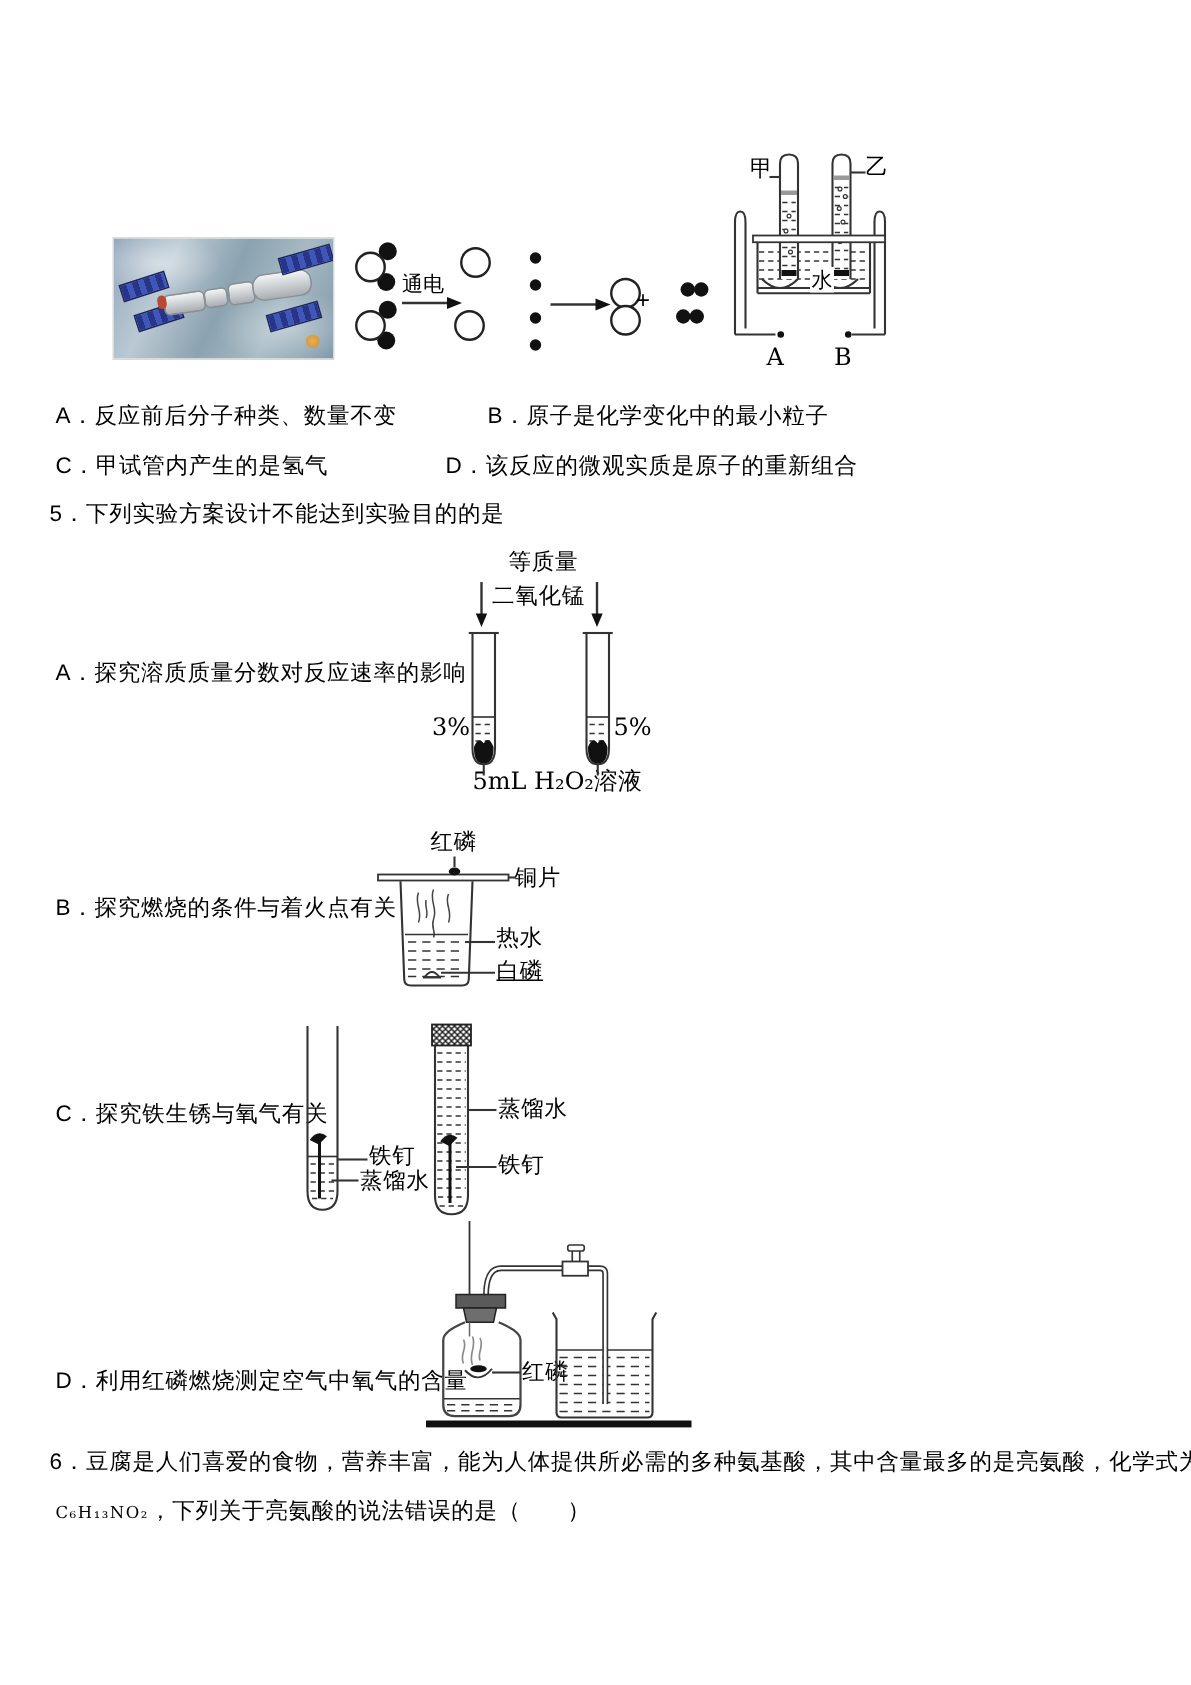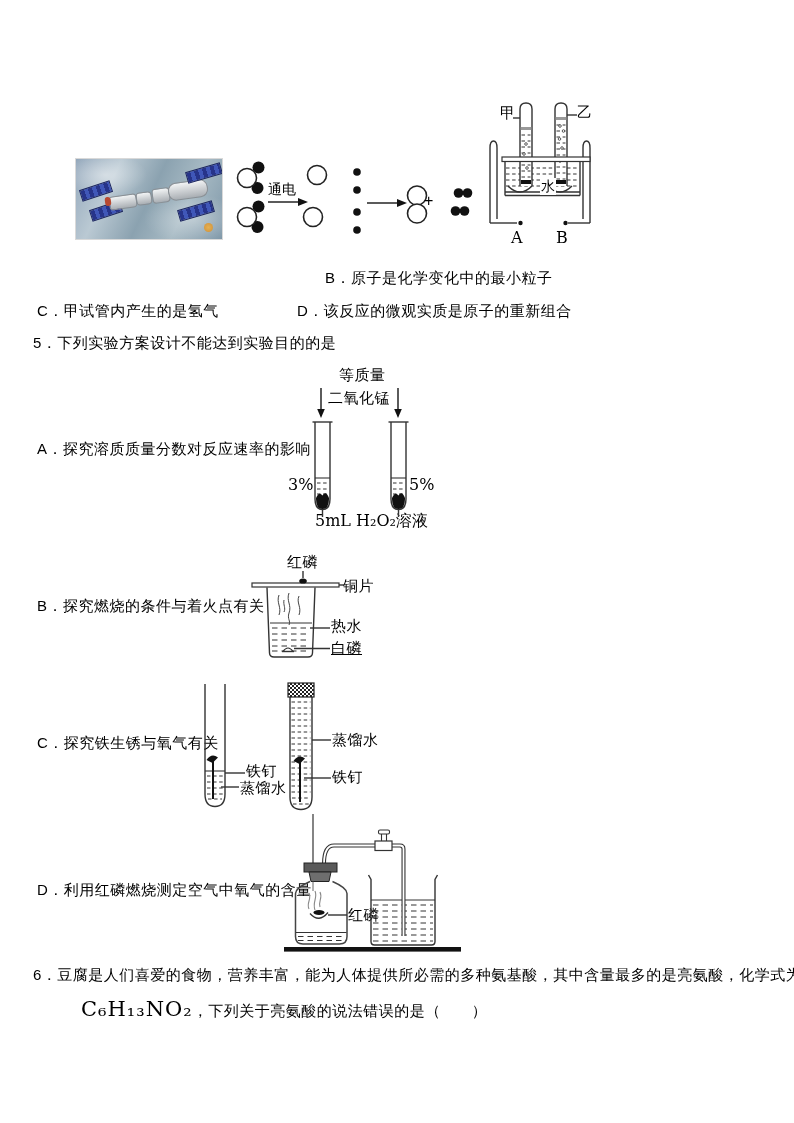--- a/index.html
+++ b/index.html
@@ -3,21 +3,21 @@
 <meta charset="utf-8">
 <style>
   html,body{margin:0;padding:0;background:#fff;}
   .page{position:relative;width:794px;height:1123px;background:#fff;overflow:hidden;
         font-family:"Liberation Sans", sans-serif;color:#000;}
   .abs{position:absolute;white-space:nowrap;}
   .t15{font-size:15px;line-height:18px;letter-spacing:.5px;}
   .t14{font-size:14px;line-height:17px;}
   .serif{font-family:"DejaVu Serif", serif;}
   .t16{font-size:16px;line-height:18px;}
-  .t17{font-size:21px;line-height:20px;margin-left:44px;}
+  .t17{font-size:11px;line-height:20px;}
   .bgw{background:#fff;padding:0 1px;}
   svg{position:absolute;overflow:visible;}
   .ln{stroke:#333;stroke-width:1.4;fill:none;}
   .ln2{stroke:#333;stroke-width:1.6;fill:none;}
   .fc{fill:#111;}
   .oc{fill:#fff;stroke:#222;stroke-width:1.6;}
   .dash{stroke:#333;stroke-width:1;fill:none;stroke-dasharray:3.5 2.6;}
   .dashw{stroke:#333;stroke-width:1;fill:none;stroke-dasharray:5.5 4;}
   
   .station{position:absolute;left:75px;top:158px;width:146px;height:80px;overflow:hidden;
@@ -108,20 +108,21 @@
     <path d="M62,88 Q74,100 86,88" class="ln"></path>
     <line x1="27" y1="20" x2="34" y2="20" class="ln"></line>
     <line x1="81" y1="17" x2="91" y2="17" class="ln"></line>
   </svg>
   <span class="abs t15" style="left:500px;top:104px;">甲</span>
   <span class="abs t15" style="left:577px;top:103px;">乙</span>
   <span class="abs t14 bgw" style="left:540px;top:178px;">水</span>
   <span class="abs t16 serif" style="left:511px;top:229px;">A</span>
   <span class="abs t16 serif" style="left:556px;top:229px;">B</span>
 
+  <span class="abs t15" style="left:37px;top:269px;">A．反应前后分子种类、数量不变</span>
   <span class="abs t15" style="left:325px;top:269px;">B．原子是化学变化中的最小粒子</span>
   <span class="abs t15" style="left:37px;top:302px;">C．甲试管内产生的是氢气</span>
   <span class="abs t15" style="left:297px;top:302px;">D．该反应的微观实质是原子的重新组合</span>
 
   <span class="abs t15" style="left:33px;top:334px;text-align:right;">5．下列实验方案设计不能达到实验目的的是</span>
 
   <span class="abs t15" style="left:37px;top:440px;">A．探究溶质质量分数对反应速率的影响</span>
   <span class="abs t15" style="left:339px;top:366px;">等质量</span>
   <span class="abs t15" style="left:328px;top:389px;">二氧化锰</span>
   <span class="abs t16 serif" style="left:288px;top:476px;">3%</span>
@@ -186,21 +187,21 @@
     <line x1="18" y1="107" x2="36" y2="107" class="ln"></line>
     <path d="M87,17 L87,117 Q87,129.5 98,129.5 Q109,129.5 109,117 L109,17" class="ln"></path>
     <path d="M88.5,22 H107.5 M88.5,28 H107.5 M88.5,34 H107.5 M88.5,40 H107.5 M88.5,46 H107.5 M88.5,52 H107.5 M88.5,58 H107.5 M88.5,64 H107.5 M88.5,70 H107.5 M88.5,76 H107.5 M88.5,82 H107.5 M88.5,88 H107.5 M88.5,94 H107.5 M88.5,100 H107.5 M88.5,106 H107.5 M88.5,112 H107.5 M89,118 H107 M90,124 H106" class="dash"></path>
     <line x1="97" y1="80" x2="97" y2="122" stroke="#111" stroke-width="2"></line>
     <path d="M90.5,81 Q95.5,73.5 102,78.5 L96.5,84 Z" class="fc"></path>
     <rect x="85" y="3" width="26" height="14" fill="url(#hatch)" stroke="#222" stroke-width="1.2"></rect>
     <line x1="109" y1="60" x2="128" y2="60" class="ln"></line>
     <line x1="101" y1="98" x2="128" y2="98" class="ln"></line>
   </svg>
 
-  <span class="abs t15" style="left:37px;top:881px;text-align:center;">D．利用红磷燃烧测定空气中氧气的含量</span>
+  <span class="abs t15" style="left:37px;top:912px;text-align:center;">D．利用红磷燃烧测定空气中氧气的含量</span>
   <span class="abs t15" style="left:348px;top:906px;">红磷</span>
   <svg style="left:283px;top:812px;" width="180" height="143" viewBox="0 0 180 143">
     <path d="M85.5,63 L88,67.5 L88,129.5 Q88,133 91.5,133 L148.5,133 Q152,133 152,129.5 L152,67.5 L154.5,63" class="ln"></path>
     <line x1="88" y1="88" x2="152" y2="88" stroke="#333" stroke-width="1"></line>
     <path d="M90,93 H150 M90,99 H150 M90,105 H150 M90,111 H150 M90,117 H150 M90,123 H150 M90,129 H150" class="dashw"></path>
     <path d="M41,52 Q41,33.5 51,33.5 L117,33.5 Q120.5,33.5 120.5,37 L120.5,124" stroke="#333" stroke-width="4" fill="none"></path>
     <path d="M41,52 Q41,33.5 51,33.5 L117,33.5 Q120.5,33.5 120.5,37 L120.5,124" stroke="#fff" stroke-width="1.8" fill="none"></path>
     <rect x="98.5" y="21.5" width="5" height="8" fill="#fff" stroke="#333" stroke-width="1.1"></rect>
     <rect x="95.5" y="18" width="11" height="4" rx="1.5" fill="#fff" stroke="#333" stroke-width="1.1"></rect>
     <rect x="92" y="29" width="17" height="9.5" fill="#fff" stroke="#333" stroke-width="1.2"></rect>

